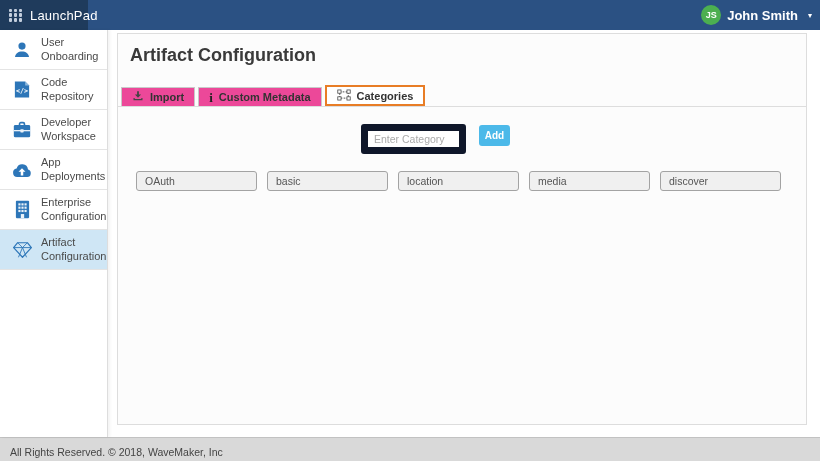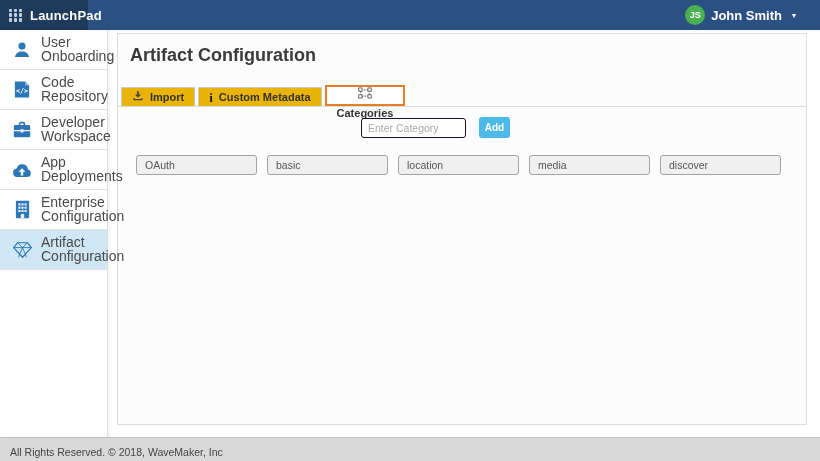--- a/index.html
+++ b/index.html
@@ -6,43 +6,43 @@
   html,body { width:820px; height:461px; overflow:hidden; }
   body {
     font-family: "Liberation Sans", "DejaVu Sans", sans-serif;
     background:#fff; color:#444;
   }
   
   .header { height:30px; display:flex; align-items:stretch; background:var(--header-bg,#2b5183); }
   .logo-area { width:88px; background:var(--logo-bg,#1f3b5c); display:flex; align-items:center; padding-left:9px; gap:8px; flex:none; }
   .grid-icon { width:13px; height:13px; display:grid; grid-template-columns:repeat(3,1fr); gap:1.5px; flex:none; }
   .grid-icon i { background:#c3cedd; border-radius:1px; }
-  .app-title { color:#fff; font-size:13px; font-weight:bold; letter-spacing:.2px; }
+  .app-title { color:#fff; font-size:13px; font-weight:normal; letter-spacing:.2px; }
   .header-spacer { flex:1; }
-  .user-menu { display:flex; align-items:center; gap:6px; padding-right:24px; cursor:pointer; }
+  .user-menu { display:flex; align-items:center; gap:6px; padding-right:8px; cursor:pointer; }
   .avatar { width:20px; height:20px; border-radius:50%; background:var(--avatar-green,#4caf50); color:#fff; font-size:9px; font-weight:bold; display:flex; align-items:center; justify-content:center; }
   .user-name { color:#fff; font-size:13px; font-weight:bold; }
   .caret { color:#fff; font-size:8px; margin-left:4px; }
   
   .layout { display:flex; height:407px; background:#fff; }
   .sidebar { width:108px; flex:none; background:#fff; border-right:1px solid #ddd; box-shadow:2px 0 3px rgba(0,0,0,.05); z-index:2; }
   .side-item { min-height:39px; display:flex; align-items:center; gap:8px; padding:6px 4px 6px 11px; border-bottom:1px solid #e4e4e4; cursor:pointer; }
   .side-item.active { background:var(--selected-item-bg,#cfe6f5); }
   .side-icon { width:22px; flex:none; display:flex; align-items:center; justify-content:center; }
-  .side-label { font-size:14px; line-height:13.5px; color:#4a4a4a; width:62px; }
+  .side-label { font-size:11px; line-height:13.5px; color:#4a4a4a; width:62px; }
   
   .main { flex:1; position:relative; background:#fff; padding:3px 13px 12px 9px; }
   .card { height:100%; background:#fcfcfc; border:1px solid #ddd; }
   .page-title { font-size:18px; font-weight:bold; color:#3a3a3a; margin:11px 0 0 12px; }
   .tabbar { display:flex; align-items:flex-end; margin-top:19px; border-bottom:1px solid #ddd; padding-left:3px; }
-  .tab { display:flex; align-items:center; gap:6px; height:19px; padding:0 10px; margin-right:3px; background:#eab308; border:1px solid #c9c9c9; border-bottom:none; font-size:11px; font-weight:bold; color:#333; cursor:pointer; }
-  .tab.active { height:21px; background:#fff; border:2px solid var(--accent-orange,#e87d26);flex-direction:column; }
+  .tab { display:flex; align-items:center; gap:6px; height:19px; padding:0 10px; margin-right:3px; background:#ec4899; border:1px solid #c9c9c9; border-bottom:none; font-size:11px; font-weight:bold; color:#333; cursor:pointer; }
+  .tab.active { height:21px; background:#fff; border:2px solid var(--accent-orange,#e87d26); }
   .info-glyph { font-family:"Liberation Serif", serif; font-weight:bold; font-size:13px; color:#222; line-height:1; }
   .form-row { display:flex; align-items:center; margin:10px 0 0 243px; }
-  .cat-input { width:105px; height:20px; border:1px solid #0f172a; border-radius:3px; font-size:10.5px; padding:8px 6px; color:#444; background:#fff; outline:none; }
+  .cat-input { width:105px; height:20px; border:7px solid #0f172a; border-radius:3px; font-size:10.5px; padding:8px 6px; color:#444; background:#fff; outline:none;margin-top:7px; }
   .cat-input::placeholder { color:#aaa; }
   .add-btn { margin-left:13px; width:31px; height:21px; background:var(--add-button-blue,#4cb9e9); color:#fff; font-size:10px; font-weight:bold; border:none; border-radius:3px; cursor:pointer; }
   .chips-row { display:flex; gap:10px; margin:17px 0 0 18px; }
   .chip { width:121px; height:20px; background:#f0f0f0; border:1px solid #a3a3a3; border-radius:3px; font-size:10.5px; color:#555; line-height:18px; padding-left:8px; }
   
   .footer { height:28px; background:var(--footer-bg,#d9d9d9); border-top:1px solid #c2c2c2; display:flex; align-items:center; padding-left:10px; font-size:10.5px; color:#444; }
 </style>
 </head>
 <body>
 

